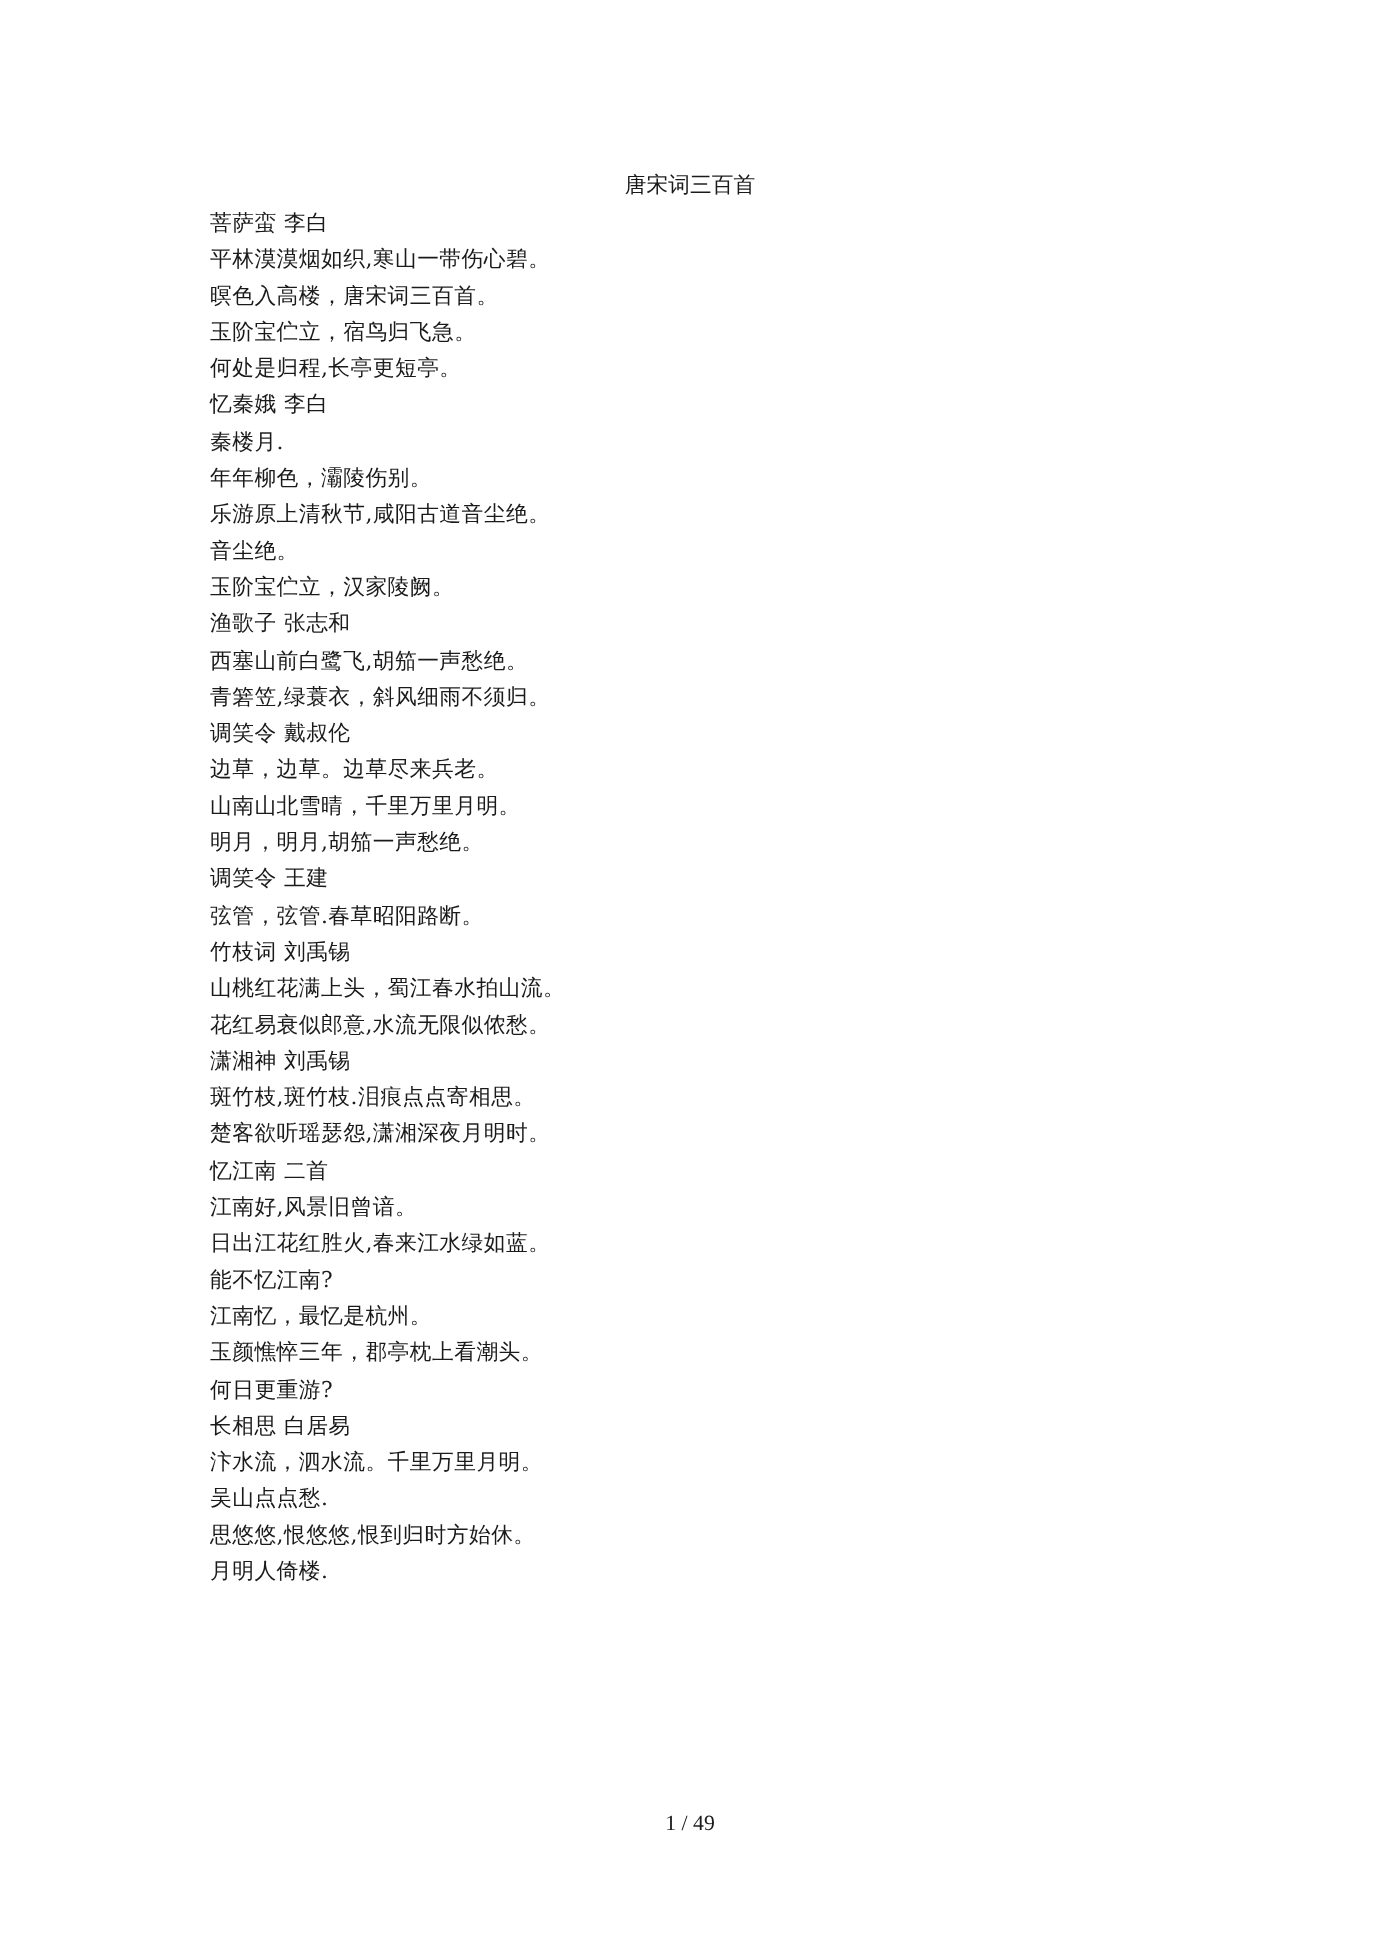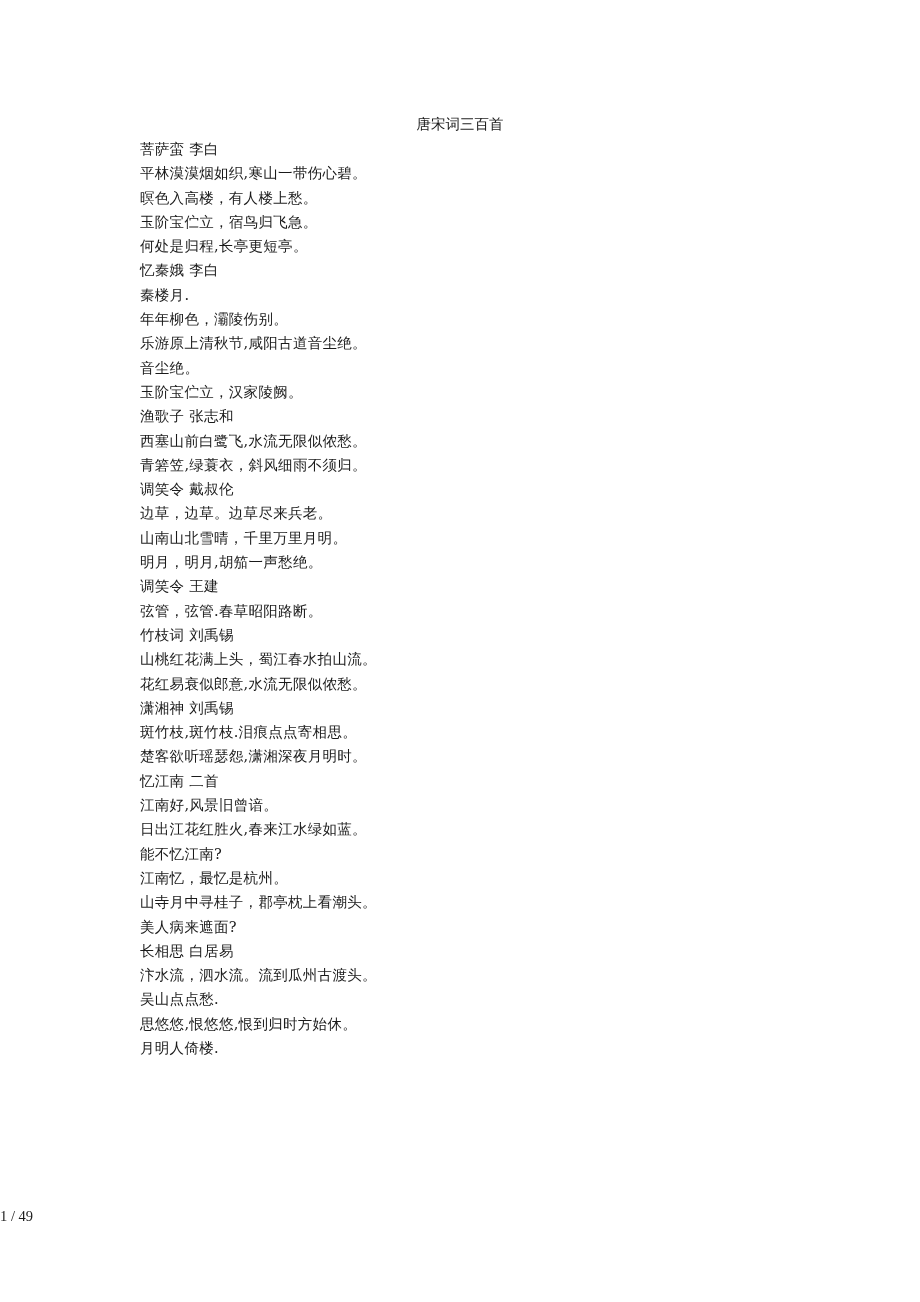--- a/index.html
+++ b/index.html
@@ -4,67 +4,67 @@
 <style>
   html, body { margin: 0; padding: 0; background: #ffffff; }
   body { width: 920px; height: 1302px; position: relative; overflow: hidden;
          font-family: "DejaVu Serif", "Liberation Serif", serif; color: #1a1a1a; }
   .page { position: absolute; left: 0; top: 0; width: 920px; height: 1302px; background: #fff; }
   .title { position: absolute; top: 113px; left: 0; width: 920px; text-align: center;
            font-size: 14.5px; line-height: 22px; padding-left: 0px; box-sizing: border-box; }
   .title span { position: relative; left: 0px; }
   .body-lines { position: absolute; top: 137px; left: 140px; width: 640px; }
   .line { font-size: 14.5px; line-height: 24.3px; height: 24.3px; white-space: pre; letter-spacing: 0.3px; }
-  .footer { position: absolute; top: 1206px; left: 0; width: 920px; text-align: left;
+  .footer { position: absolute; top: 1206px; left: 0; width: 920px; text-align: center;
             font-family: "Liberation Serif", serif; font-size: 14.5px; line-height: 20px; }
 </style>
 </head>
 <body>
 
 <div class="page">
   <div class="title">
     <span>唐宋词三百首</span>
   </div>
 
   <div class="body-lines">
     <div class="line">菩萨蛮 李白</div>
     <div class="line">平林漠漠烟如织,寒山一带伤心碧。</div>
-    <div class="line">暝色入高楼，有人楼上愁。</div>
+    <div class="line">暝色入高楼，唐宋词三百首。</div>
     <div class="line">玉阶宝伫立，宿鸟归飞急。</div>
     <div class="line">何处是归程,长亭更短亭。</div>
     <div class="line">忆秦娥 李白</div>
     <div class="line">秦楼月.</div>
     <div class="line">年年柳色，灞陵伤别。</div>
     <div class="line">乐游原上清秋节,咸阳古道音尘绝。</div>
     <div class="line">音尘绝。</div>
     <div class="line">玉阶宝伫立，汉家陵阙。</div>
     <div class="line">渔歌子 张志和</div>
-    <div class="line">西塞山前白鹭飞,水流无限似侬愁。</div>
+    <div class="line">西塞山前白鹭飞,胡笳一声愁绝。</div>
     <div class="line">青箬笠,绿蓑衣，斜风细雨不须归。</div>
     <div class="line">调笑令 戴叔伦</div>
     <div class="line">边草，边草。边草尽来兵老。</div>
     <div class="line">山南山北雪晴，千里万里月明。</div>
     <div class="line">明月，明月,胡笳一声愁绝。</div>
     <div class="line">调笑令 王建</div>
     <div class="line">弦管，弦管.春草昭阳路断。</div>
     <div class="line">竹枝词 刘禹锡</div>
     <div class="line">山桃红花满上头，蜀江春水拍山流。</div>
     <div class="line">花红易衰似郎意,水流无限似侬愁。</div>
     <div class="line">潇湘神 刘禹锡</div>
     <div class="line">斑竹枝,斑竹枝.泪痕点点寄相思。</div>
     <div class="line">楚客欲听瑶瑟怨,潇湘深夜月明时。</div>
     <div class="line">忆江南 二首</div>
     <div class="line">江南好,风景旧曾谙。</div>
     <div class="line">日出江花红胜火,春来江水绿如蓝。</div>
     <div class="line">能不忆江南?</div>
     <div class="line">江南忆，最忆是杭州。</div>
-    <div class="line">山寺月中寻桂子，郡亭枕上看潮头。</div>
-    <div class="line">美人病来遮面?</div>
+    <div class="line">玉颜憔悴三年，郡亭枕上看潮头。</div>
+    <div class="line">何日更重游?</div>
     <div class="line">长相思 白居易</div>
-    <div class="line">汴水流，泗水流。流到瓜州古渡头。</div>
+    <div class="line">汴水流，泗水流。千里万里月明。</div>
     <div class="line">吴山点点愁.</div>
     <div class="line">思悠悠,恨悠悠,恨到归时方始休。</div>
     <div class="line">月明人倚楼.</div>
   </div>
 
   <div class="footer">
     <span>1 / 49</span>
   </div>
 </div>
 

